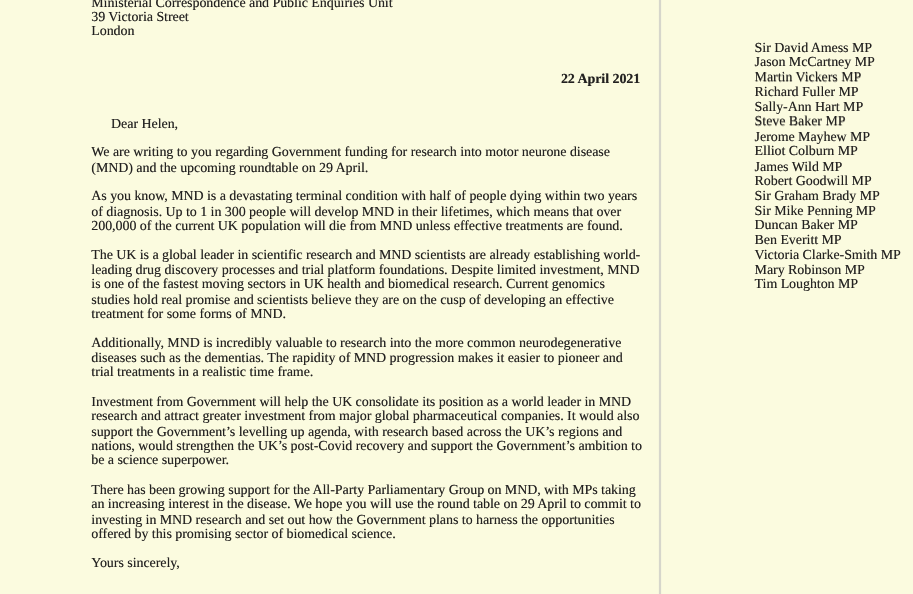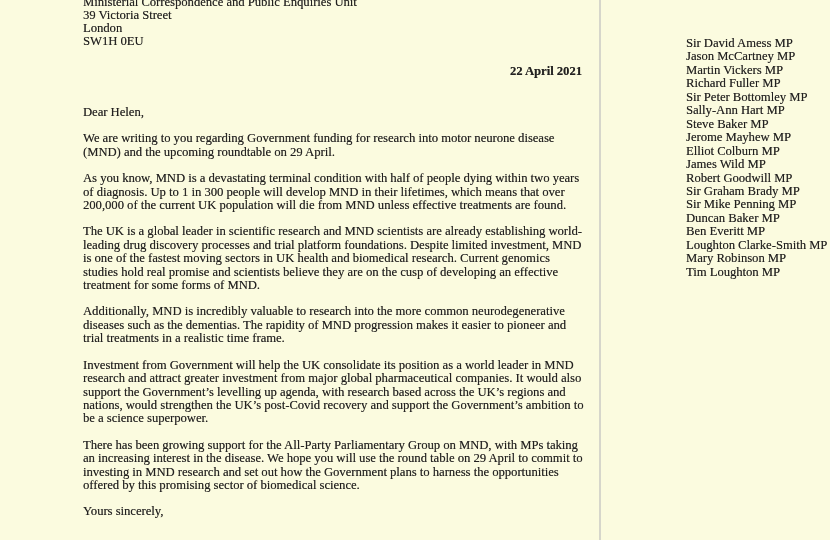--- a/index.html
+++ b/index.html
@@ -50,21 +50,21 @@
   .body-col {
     position: absolute;
     left: 83px;
     top: 106px;
     width: 505px;
     font-size: 12.6px;
     line-height: 13.4px;
     text-align: left;
   }
   .body-col .salutation {
-    margin: 0 0 13px 0;
+    margin: 0 0 13px 18px;
   }
   .body-col p {
     margin: 0 0 13px 0;
   }
   .body-col .closing {
     margin: 0;
   }
   .signatory-list {
     position: absolute;
     left: 686px;
@@ -78,50 +78,48 @@
 <body>
 
 <div class="page">
 
   <div class="divider"></div>
 
   <div class="address-block">
     <div>Ministerial Correspondence and Public Enquiries Unit</div>
     <div>39 Victoria Street</div>
     <div>London</div>
-    <div>SW1H 0EU</div>
   </div>
 
   <div class="date-line">22 April 2021</div>
 
   <div class="body-col">
     <div class="salutation">Dear Helen,</div>
     <p>We are writing to you regarding Government funding for research into motor neurone disease (MND) and the upcoming roundtable on 29 April.</p>
     <p>As you know, MND is a devastating terminal condition with half of people dying within two years of diagnosis. Up to 1 in 300 people will develop MND in their lifetimes, which means that over 200,000 of the current UK population will die from MND unless effective treatments are found.</p>
     <p>The UK is a global leader in scientific research and MND scientists are already establishing world-leading drug discovery processes and trial platform foundations. Despite limited investment, MND is one of the fastest moving sectors in UK health and biomedical research. Current genomics studies hold real promise and scientists believe they are on the cusp of developing an effective treatment for some forms of MND.</p>
     <p>Additionally, MND is incredibly valuable to research into the more common neurodegenerative diseases such as the dementias. The rapidity of MND progression makes it easier to pioneer and trial treatments in a realistic time frame.</p>
     <p>Investment from Government will help the UK consolidate its position as a world leader in MND research and attract greater investment from major global pharmaceutical companies. It would also support the Government’s levelling up agenda, with research based across the UK’s regions and nations, would strengthen the UK’s post-Covid recovery and support the Government’s ambition to be a science superpower.</p>
     <p>There has been growing support for the All-Party Parliamentary Group on MND, with MPs taking an increasing interest in the disease. We hope you will use the round table on 29 April to commit to investing in MND research and set out how the Government plans to harness the opportunities offered by this promising sector of biomedical science.</p>
     <div class="closing">Yours sincerely,</div>
   </div>
 
   <div class="signatory-list">
     <div>Sir David Amess MP</div>
     <div>Jason McCartney MP</div>
     <div>Martin Vickers MP</div>
     <div>Richard Fuller MP</div>
-    <div>Sir Peter Bottomley MP</div>
     <div>Sally-Ann Hart MP</div>
     <div>Steve Baker MP</div>
     <div>Jerome Mayhew MP</div>
     <div>Elliot Colburn MP</div>
     <div>James Wild MP</div>
     <div>Robert Goodwill MP</div>
     <div>Sir Graham Brady MP</div>
     <div>Sir Mike Penning MP</div>
     <div>Duncan Baker MP</div>
     <div>Ben Everitt MP</div>
-    <div>Loughton Clarke-Smith MP</div>
+    <div>Victoria Clarke-Smith MP</div>
     <div>Mary Robinson MP</div>
     <div>Tim Loughton MP</div>
   </div>
 
 </div>
 
 </body></html>

